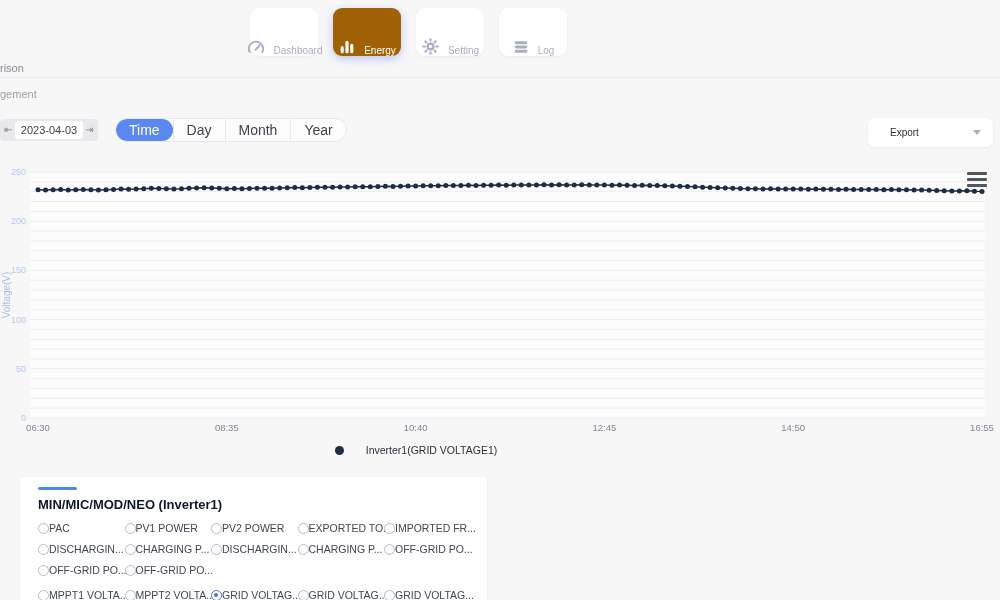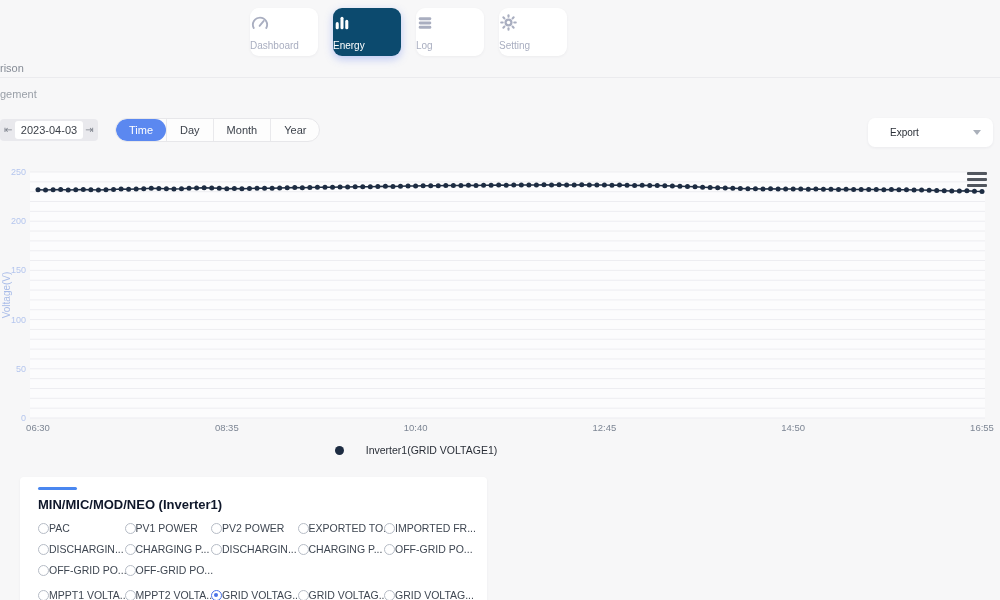--- a/index.html
+++ b/index.html
@@ -7,25 +7,25 @@
   body {
     font-family:"Liberation Sans", sans-serif;
     background:#f7f7f8;
     position:relative;
     color:#3c4450;
   }
   
   .nav { position:absolute; left:250px; top:8px; display:flex; gap:15px; }
   .nav-card {
     width:68px; height:48px; background:#ffffff; border-radius:9px;
-    display:flex; flex-direction:column; align-items:flex-start; justify-content:center;
+    display:flex; flex-direction:row; align-items:flex-end; justify-content:center;
     gap:8px; color:#a9aec0; box-shadow:0 1px 3px rgba(30,35,60,0.05); cursor:pointer;
   }
   .nav-card .nav-label { font-size:10px; }
-  .nav-card.active { background:#0c4a6e; color:#ffffff; box-shadow:0 3px 8px rgba(76,108,238,0.35); }
+  .nav-card.active { background:#a16207; color:#ffffff; box-shadow:0 3px 8px rgba(76,108,238,0.35); }
   .nav-card svg { display:block; }
   
   .hdr-divider { position:absolute; left:0; top:77px; width:1000px; height:1px; background:#ebebee; }
   .clip-text1 { position:absolute; left:0; top:62px; font-size:11px; color:#868c96; }
   .clip-text2 { position:absolute; left:0; top:88px; font-size:11px; color:#9aa0a8; }
   
   .date-pill {
     position:absolute; left:0; top:119px; width:98px; height:22px;
     background:#e9e9ed; border-radius:4px; display:flex; align-items:center; padding:0 3px;
   }
@@ -35,21 +35,21 @@
   }
   .date-box {
     flex:1; height:18px; margin:0 1px; background:#ffffff; border-radius:3px;
     font-size:11px; color:#3a3f47; text-align:center; line-height:18px; cursor:pointer;
   }
   .segmented {
     position:absolute; left:115px; top:118px; height:24px; display:flex;
     background:#fdfdfd; border:1px solid #e7e7ea; border-radius:12px; overflow:hidden;
   }
   .segment {
-    min-width:43px; padding:0 13px; font-size:11px; color:#3d434c; line-height:22px;
+    min-width:43px; padding:0 13px; font-size:14px; color:#3d434c; line-height:22px;
     text-align:center; cursor:pointer; border-left:1px solid #e9e9ec;
   }
   .segment:first-child { border-left:none; }
   .segment.active {
     background:#5b88f0; color:#ffffff; border-radius:12px; border-left:none; line-height:23px;
   }
   .export {
     position:absolute; left:868px; top:118px; width:125px; height:29px;
     background:#ffffff; border-radius:7px; box-shadow:0 1px 3px rgba(30,35,60,0.06);
     display:flex; align-items:center; cursor:pointer;
@@ -112,48 +112,48 @@
       <svg width="18" height="18" viewBox="0 0 20 20" fill="currentColor">
         <rect x="3" y="9" width="3.4" height="8" rx="1.7"></rect>
         <rect x="8.3" y="3" width="3.4" height="14" rx="1.7"></rect>
         <rect x="13.6" y="6.5" width="3.4" height="10.5" rx="1.7"></rect>
       </svg>
     </span>
     <span class="nav-label">Energy</span>
   </div>
   <div class="nav-card">
     <span>
-      <svg width="18" height="18" viewBox="0 0 20 20" fill="currentColor">
-        <rect x="3" y="3.5" width="14" height="3.4" rx="1.6"></rect>
-        <rect x="3" y="8.3" width="14" height="3.4" rx="1.6"></rect>
-        <rect x="3" y="13.1" width="14" height="3.4" rx="1.6"></rect>
-      </svg>
-    </span>
-    <span class="nav-label">Log</span>
-  </div>
-  <div class="nav-card">
-    <span>
       <svg width="19" height="19" viewBox="0 0 24 24">
         <g fill="currentColor">
           <g>
             <rect x="10.7" y="1.5" width="2.6" height="4.5" rx="1.2"></rect>
             <rect x="10.7" y="18" width="2.6" height="4.5" rx="1.2"></rect>
             <rect x="10.7" y="1.5" width="2.6" height="4.5" rx="1.2" transform="rotate(45 12 12)"></rect>
             <rect x="10.7" y="18" width="2.6" height="4.5" rx="1.2" transform="rotate(45 12 12)"></rect>
             <rect x="10.7" y="1.5" width="2.6" height="4.5" rx="1.2" transform="rotate(90 12 12)"></rect>
             <rect x="10.7" y="18" width="2.6" height="4.5" rx="1.2" transform="rotate(90 12 12)"></rect>
             <rect x="10.7" y="1.5" width="2.6" height="4.5" rx="1.2" transform="rotate(135 12 12)"></rect>
             <rect x="10.7" y="18" width="2.6" height="4.5" rx="1.2" transform="rotate(135 12 12)"></rect>
           </g>
         </g>
         <circle cx="12" cy="12" r="5.1" fill="currentColor"></circle>
         <circle cx="12" cy="12" r="2.2" fill="#ffffff" class="gear-hole"></circle>
       </svg>
     </span>
     <span class="nav-label">Setting</span>
+  </div>
+  <div class="nav-card">
+    <span>
+      <svg width="18" height="18" viewBox="0 0 20 20" fill="currentColor">
+        <rect x="3" y="3.5" width="14" height="3.4" rx="1.6"></rect>
+        <rect x="3" y="8.3" width="14" height="3.4" rx="1.6"></rect>
+        <rect x="3" y="13.1" width="14" height="3.4" rx="1.6"></rect>
+      </svg>
+    </span>
+    <span class="nav-label">Log</span>
   </div>
 </div>
 
 <div class="hdr-divider"></div>
 <div class="clip-text1">rison</div>
 <div class="clip-text2">gement</div>
 
 <div class="date-pill">
   <span class="date-arrow">⇤</span>
   <span class="date-box">2023-04-03</span>

